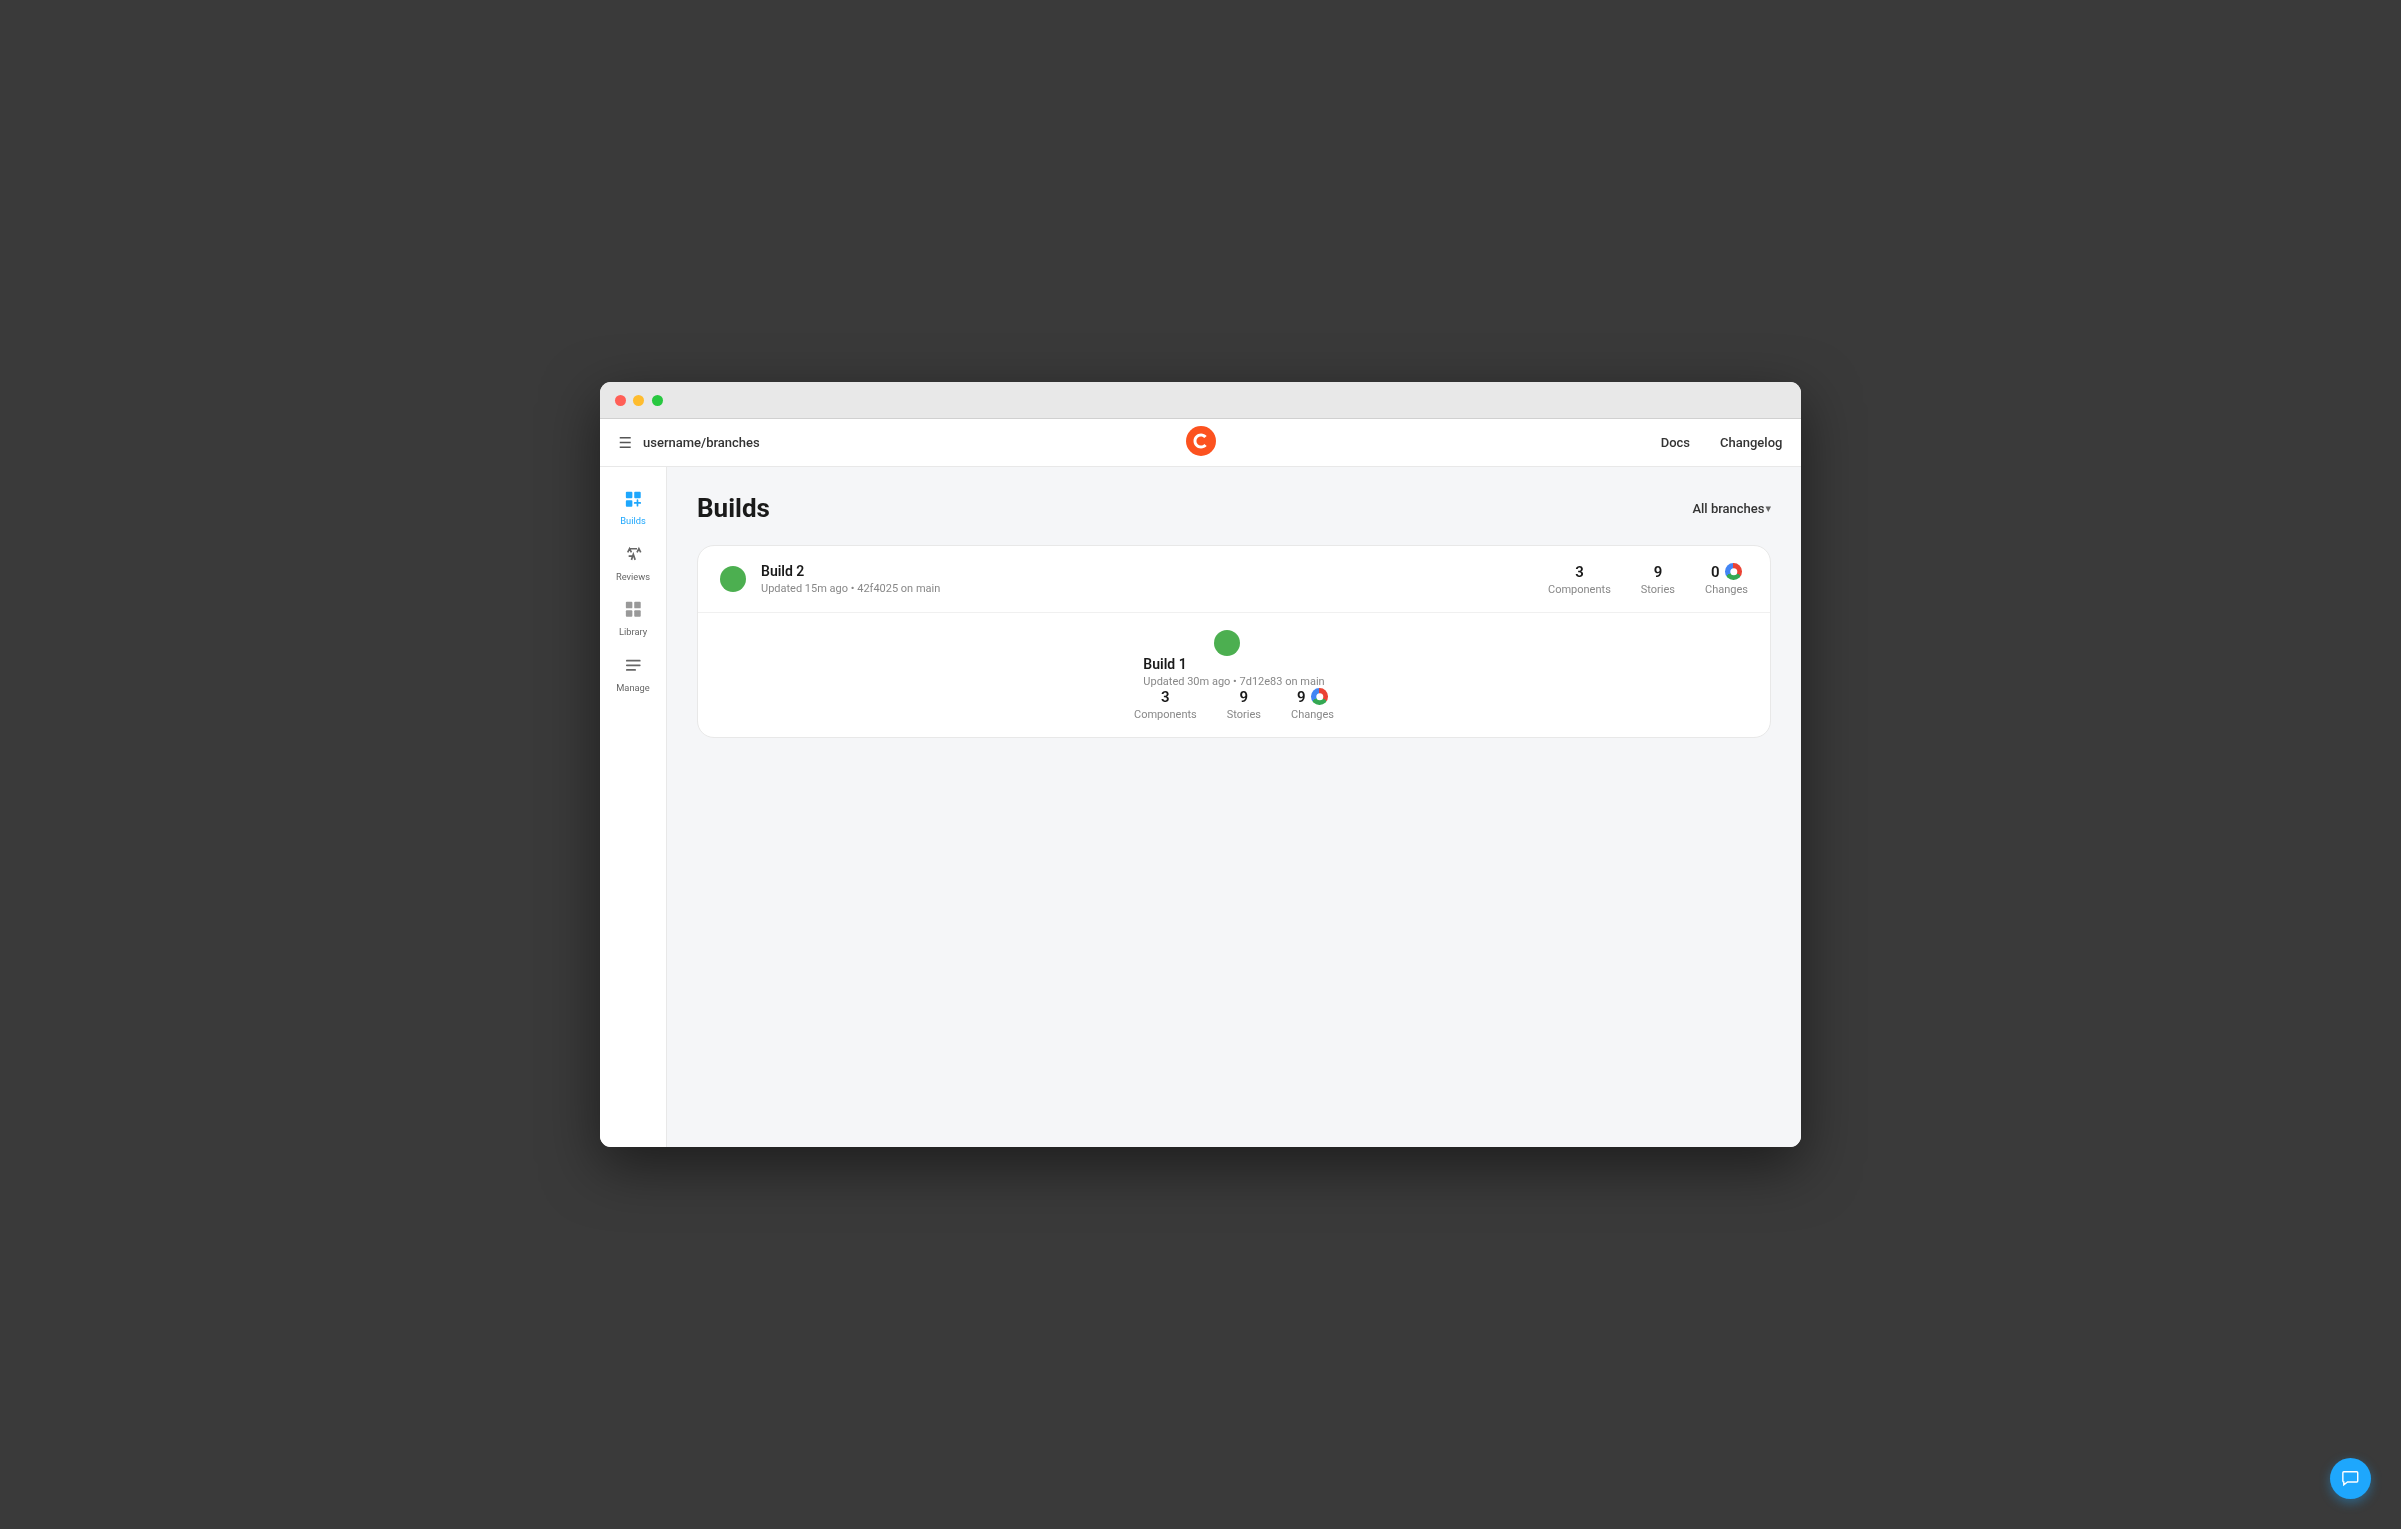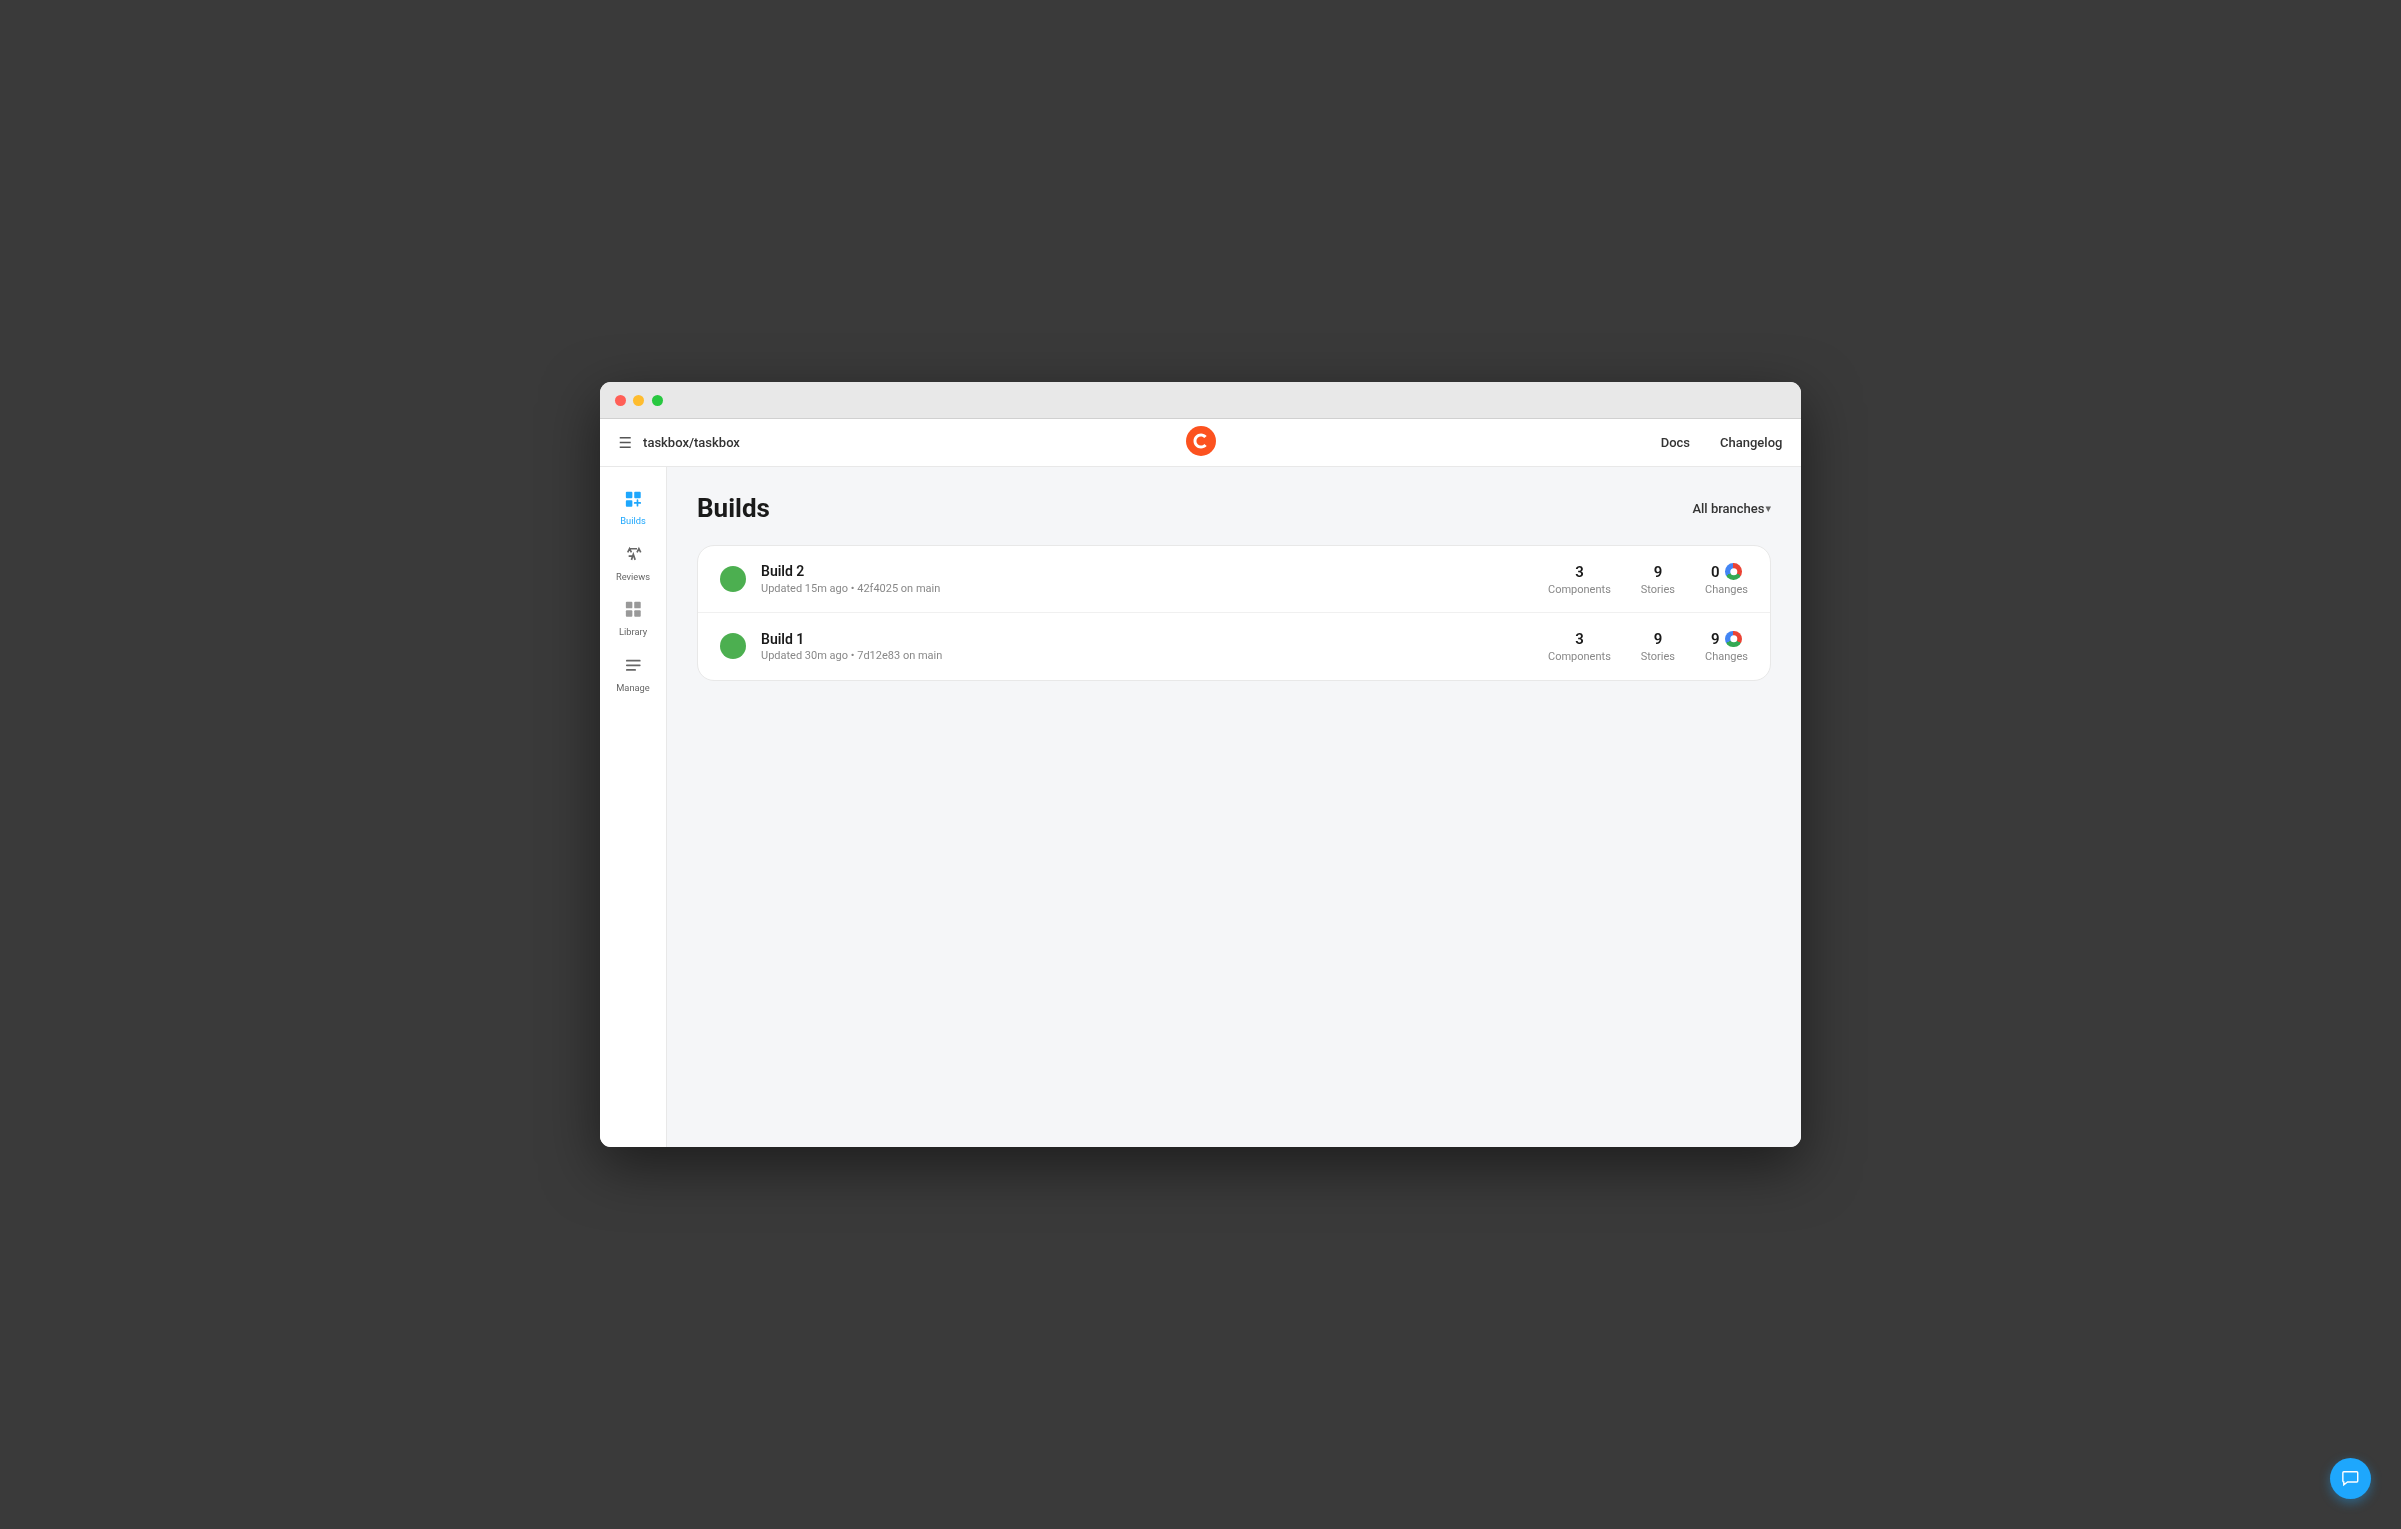--- a/index.html
+++ b/index.html
@@ -173,20 +173,21 @@
     .build-row {
       display: flex;
       align-items: center;
       padding: 16.7px 22px;
       border-bottom: 0.9px solid #f0f0f0;
       cursor: pointer;
       transition: background 0.15s;
     }
     .build-row:last-child {
       border-bottom: none;
+      flex-direction: column;
     }
     .build-status-dot {
       width: 26px;
       height: 26px;
       border-radius: 50%;
       background: #4caf50;
       flex-shrink: 0;
       margin-right: 15px;
     }
     .build-info {
@@ -276,21 +277,21 @@
       <div class="traffic-light tl-yellow"></div>
       <div class="traffic-light tl-green"></div>
     </div>
   </div>
 
   <div class="app-content">
 
     <div class="topbar">
       <div class="topbar-left">
         <span class="hamburger-icon">☰</span>
-        <span class="project-name">taskbox/taskbox</span>
+        <span class="project-name">username/branches</span>
       </div>
       <div class="topbar-center">
         
         <svg class="logo-svg" viewBox="0 0 32 32" fill="none" xmlns="http://www.w3.org/2000/svg">
           <circle cx="16" cy="16" r="16" fill="#FC521F"></circle>
           <path d="M16 8C11.582 8 8 11.582 8 16C8 20.418 11.582 24 16 24C18.4 24 20.56 22.96 22.08 21.28L19.52 19.2C18.64 20.24 17.4 20.88 16 20.88C13.28 20.88 11.12 18.72 11.12 16C11.12 13.28 13.28 11.12 16 11.12C17.4 11.12 18.64 11.76 19.52 12.8L22.08 10.72C20.56 9.04 18.4 8 16 8Z" fill="white"></path>
         </svg>
       </div>
       <div class="topbar-right">
         <span class="topbar-link">Docs</span>

